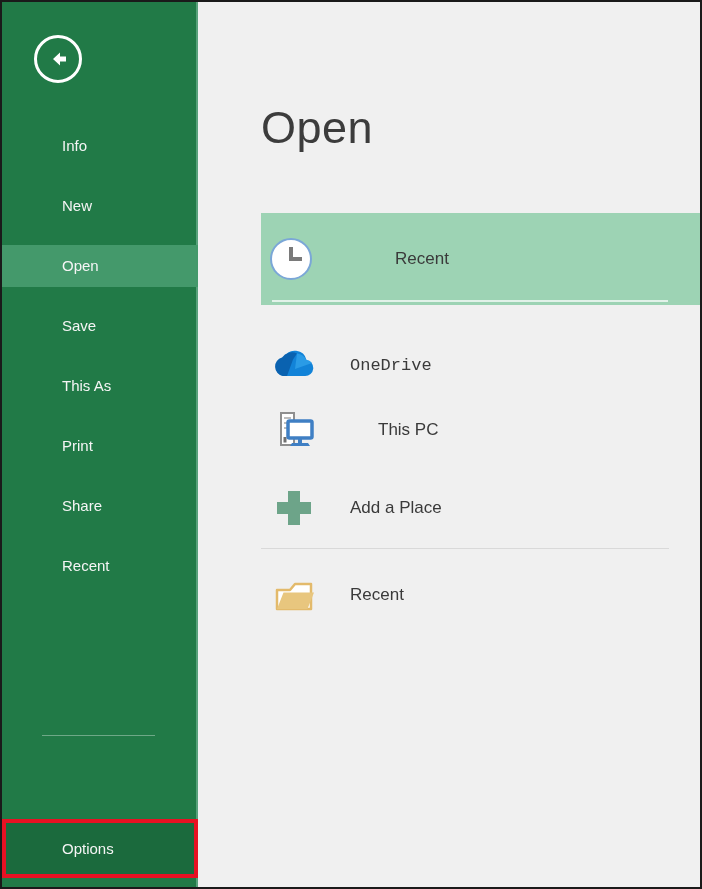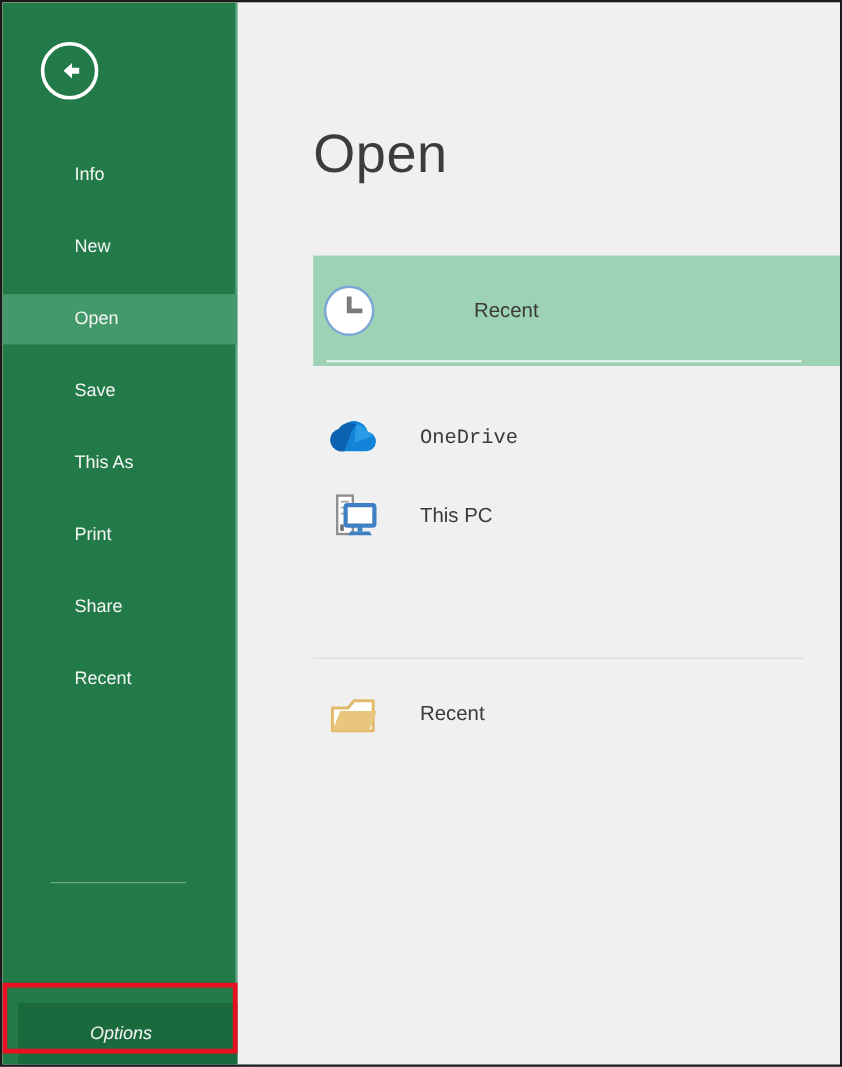--- a/index.html
+++ b/index.html
@@ -33,21 +33,21 @@
   .side-item.selected { background:#44996b; }
   .side-divider {
     position:absolute; top:733px; left:40px; width:113px; height:1px;
     background:rgba(255,255,255,0.35);
   }
   .side-item.account {
     position:absolute; top:762px; left:0; right:0; margin:0;
   }
   .side-item.options {
     position:absolute; top:821px; left:0; width:196px; height:51px;
-    line-height:51px; margin:13px; background:#1b6a3d;font-style:italic;
+    line-height:51px; margin:0; background:#1b6a3d;
   }
   .annotation-box {
     position:absolute; top:817px; left:0; width:196px; height:59px;
     border:4px solid #e81123; pointer-events:none; z-index:5;
   }
 
   
   .main { position:absolute; left:196px; top:0; right:0; bottom:0; background:#f0f0f0; }
   .page-title {
     position:absolute; left:63px; top:100px;
@@ -60,21 +60,21 @@
   }
   .tile-underline {
     position:absolute; left:11px; bottom:3px; width:396px; height:2px;
     background:rgba(255,255,255,0.7);
   }
   .place-row {
     position:absolute; left:63px; width:408px; height:78px;
     display:flex; align-items:center; padding-left:11px; cursor:pointer;
   }
   .row-onedrive { top:324px;font-family:Liberation Mono, monospace; }
-  .row-thispc   { top:389px; }
+  .row-thispc   { top:389px;gap:28px; }
   .row-addplace { top:467px; }
   .row-browse   { top:554px; }
   .places-divider {
     position:absolute; left:63px; top:546px; width:408px; height:1px;
     background:#d9d9d9;
   }
   .icon-box {
     width:44px; height:44px; flex:0 0 44px;
     display:flex; align-items:center; justify-content:center;
   }
@@ -145,20 +145,28 @@
           <path d="M11 9 h7 M11 14 h7 M11 19 h7" stroke="#a8a8a8" stroke-width="1.5"></path>
           <rect x="10.5" y="28" width="3" height="5.5" fill="#707070"></rect>
           <rect x="15" y="12" width="24" height="17" rx="1.5" fill="#ffffff" stroke="#3f7fc4" stroke-width="3.5"></rect>
           <rect x="25" y="29" width="4" height="5" fill="#3f7fc4"></rect>
           <path d="M19 34 h16 l2 3 h-20 Z" fill="#3f7fc4"></path>
         </svg>
       </span>
       <span class="place-label">This PC</span>
     </div>
 
+    <div class="place-row row-addplace">
+      <span class="icon-box">
+        <svg width="40" height="40" viewBox="0 0 40 40">
+          <path d="M14 3 h12 v11 h11 v12 h-11 v11 h-12 v-11 h-11 v-12 h11 Z" fill="#6da489"></path>
+        </svg>
+      </span>
+      <span class="place-label">Add a Place</span>
+    </div>
 
     <div class="places-divider"></div>
 
     <div class="place-row row-browse">
       <span class="icon-box">
         <svg width="44" height="38" viewBox="0 0 44 38">
           <path d="M5 33 V14 h13 l5-6 h16 v25 Z" fill="#ffffff" stroke="#e3ba6b" stroke-width="2.5" stroke-linejoin="round"></path>
           <path d="M5 33 L11.5 16.5 H42 L35.5 33 Z" fill="#e8c67e"></path>
         </svg>
       </span>

